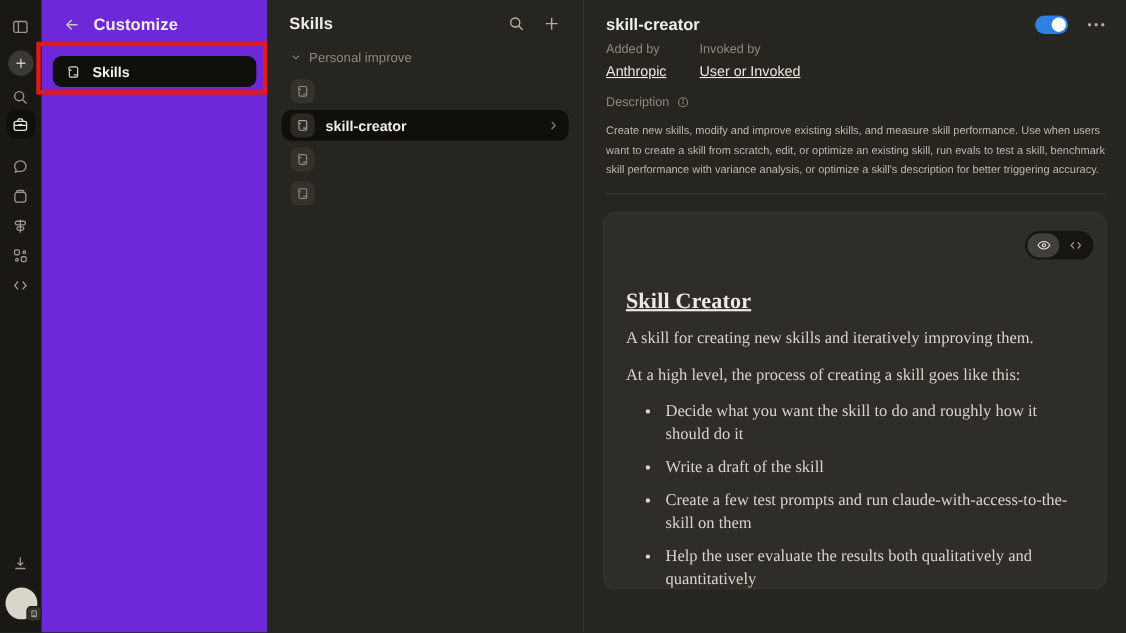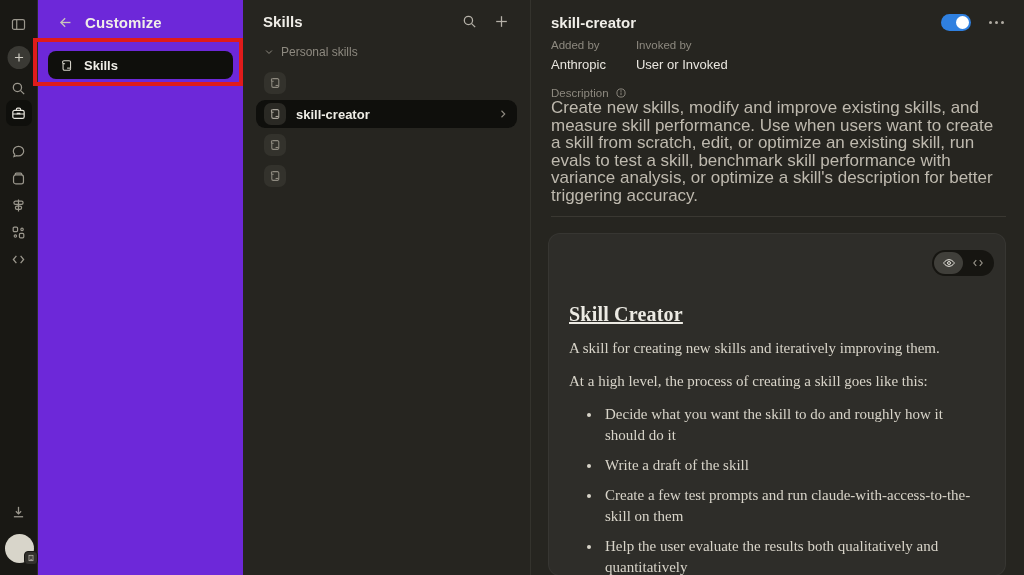--- a/index.html
+++ b/index.html
@@ -138,29 +138,29 @@
     position:absolute; top:2px; right:2px;
     width:13px; height:13px; border-radius:50%; background:#ffffff;
   }
   .menu-dots {
     margin-left:16px; display:flex; gap:3px; cursor:pointer; padding:4px 2px;
   }
   .menu-dots i { width:3px; height:3px; border-radius:50%; background:#b0aca3; }
 
   .meta-row { display:flex; gap:30px; margin-top:8px; }
   .meta-label { font-size:11.5px; color:#8d897f; }
-  .meta-value { font-size:13px; color:#e9e6df; margin-top:6px; }
+  .meta-value { font-size:13px; color:#e9e6df; margin-top:6px;text-decoration:underline; }
 
   .desc-label-row {
     margin-top:15px; display:flex; align-items:center; gap:6px;
     font-size:11.5px; color:#8d897f;text-align:right;
   }
   .desc-label-row svg { width:12px; height:12px; }
   .desc-text {
-    margin-top:0; font-size:17px; line-height:17.5px;
+    margin-top:12px; font-size:10px; line-height:17.5px;
     color:#beb9ae; max-width:472px;
   }
   .divider { height:1px; background:#3a3832; margin-top:12px; }
 
   .skill-card {
     margin-top:16px; margin-left:-3px;
     width:458px; height:343px;
     background:#2e2d29; border-radius:12px;
     border:1px solid rgba(255,255,255,.045);
     overflow:hidden;
@@ -307,21 +307,21 @@
       <svg viewBox="0 0 24 24" fill="none" stroke="currentColor" stroke-width="1.8">
           <line x1="12" y1="4.5" x2="12" y2="19.5"></line>
           <line x1="4.5" y1="12" x2="19.5" y2="12"></line>
         </svg>
     </span>
   </div>
   <div class="section-row">
     <svg viewBox="0 0 24 24" fill="none" stroke="currentColor" stroke-width="2.4">
         <path d="M5 8.5l7 7 7-7"></path>
       </svg>
-    <span>Personal skills</span>
+    <span>Personal improve</span>
   </div>
   <div class="skill-list">
     <div class="skill-row">
       <span class="skill-icon-box">
         <svg viewBox="0 0 24 24" fill="none" stroke="currentColor" stroke-width="1.8">
             <path d="M8 4.5a2.3 2.3 0 0 0 0 4.6h1.7"></path>
             <path d="M8 4.5h8.2a2.3 2.3 0 0 1 2.3 2.3v9.4"></path>
             <path d="M18.5 16.2v1a2.3 2.3 0 0 1-2.3 2.3H8.8a2.3 2.3 0 0 1-2.3-2.3V8.6"></path>
             <path d="M13 16.2h5.5"></path>
           </svg>

